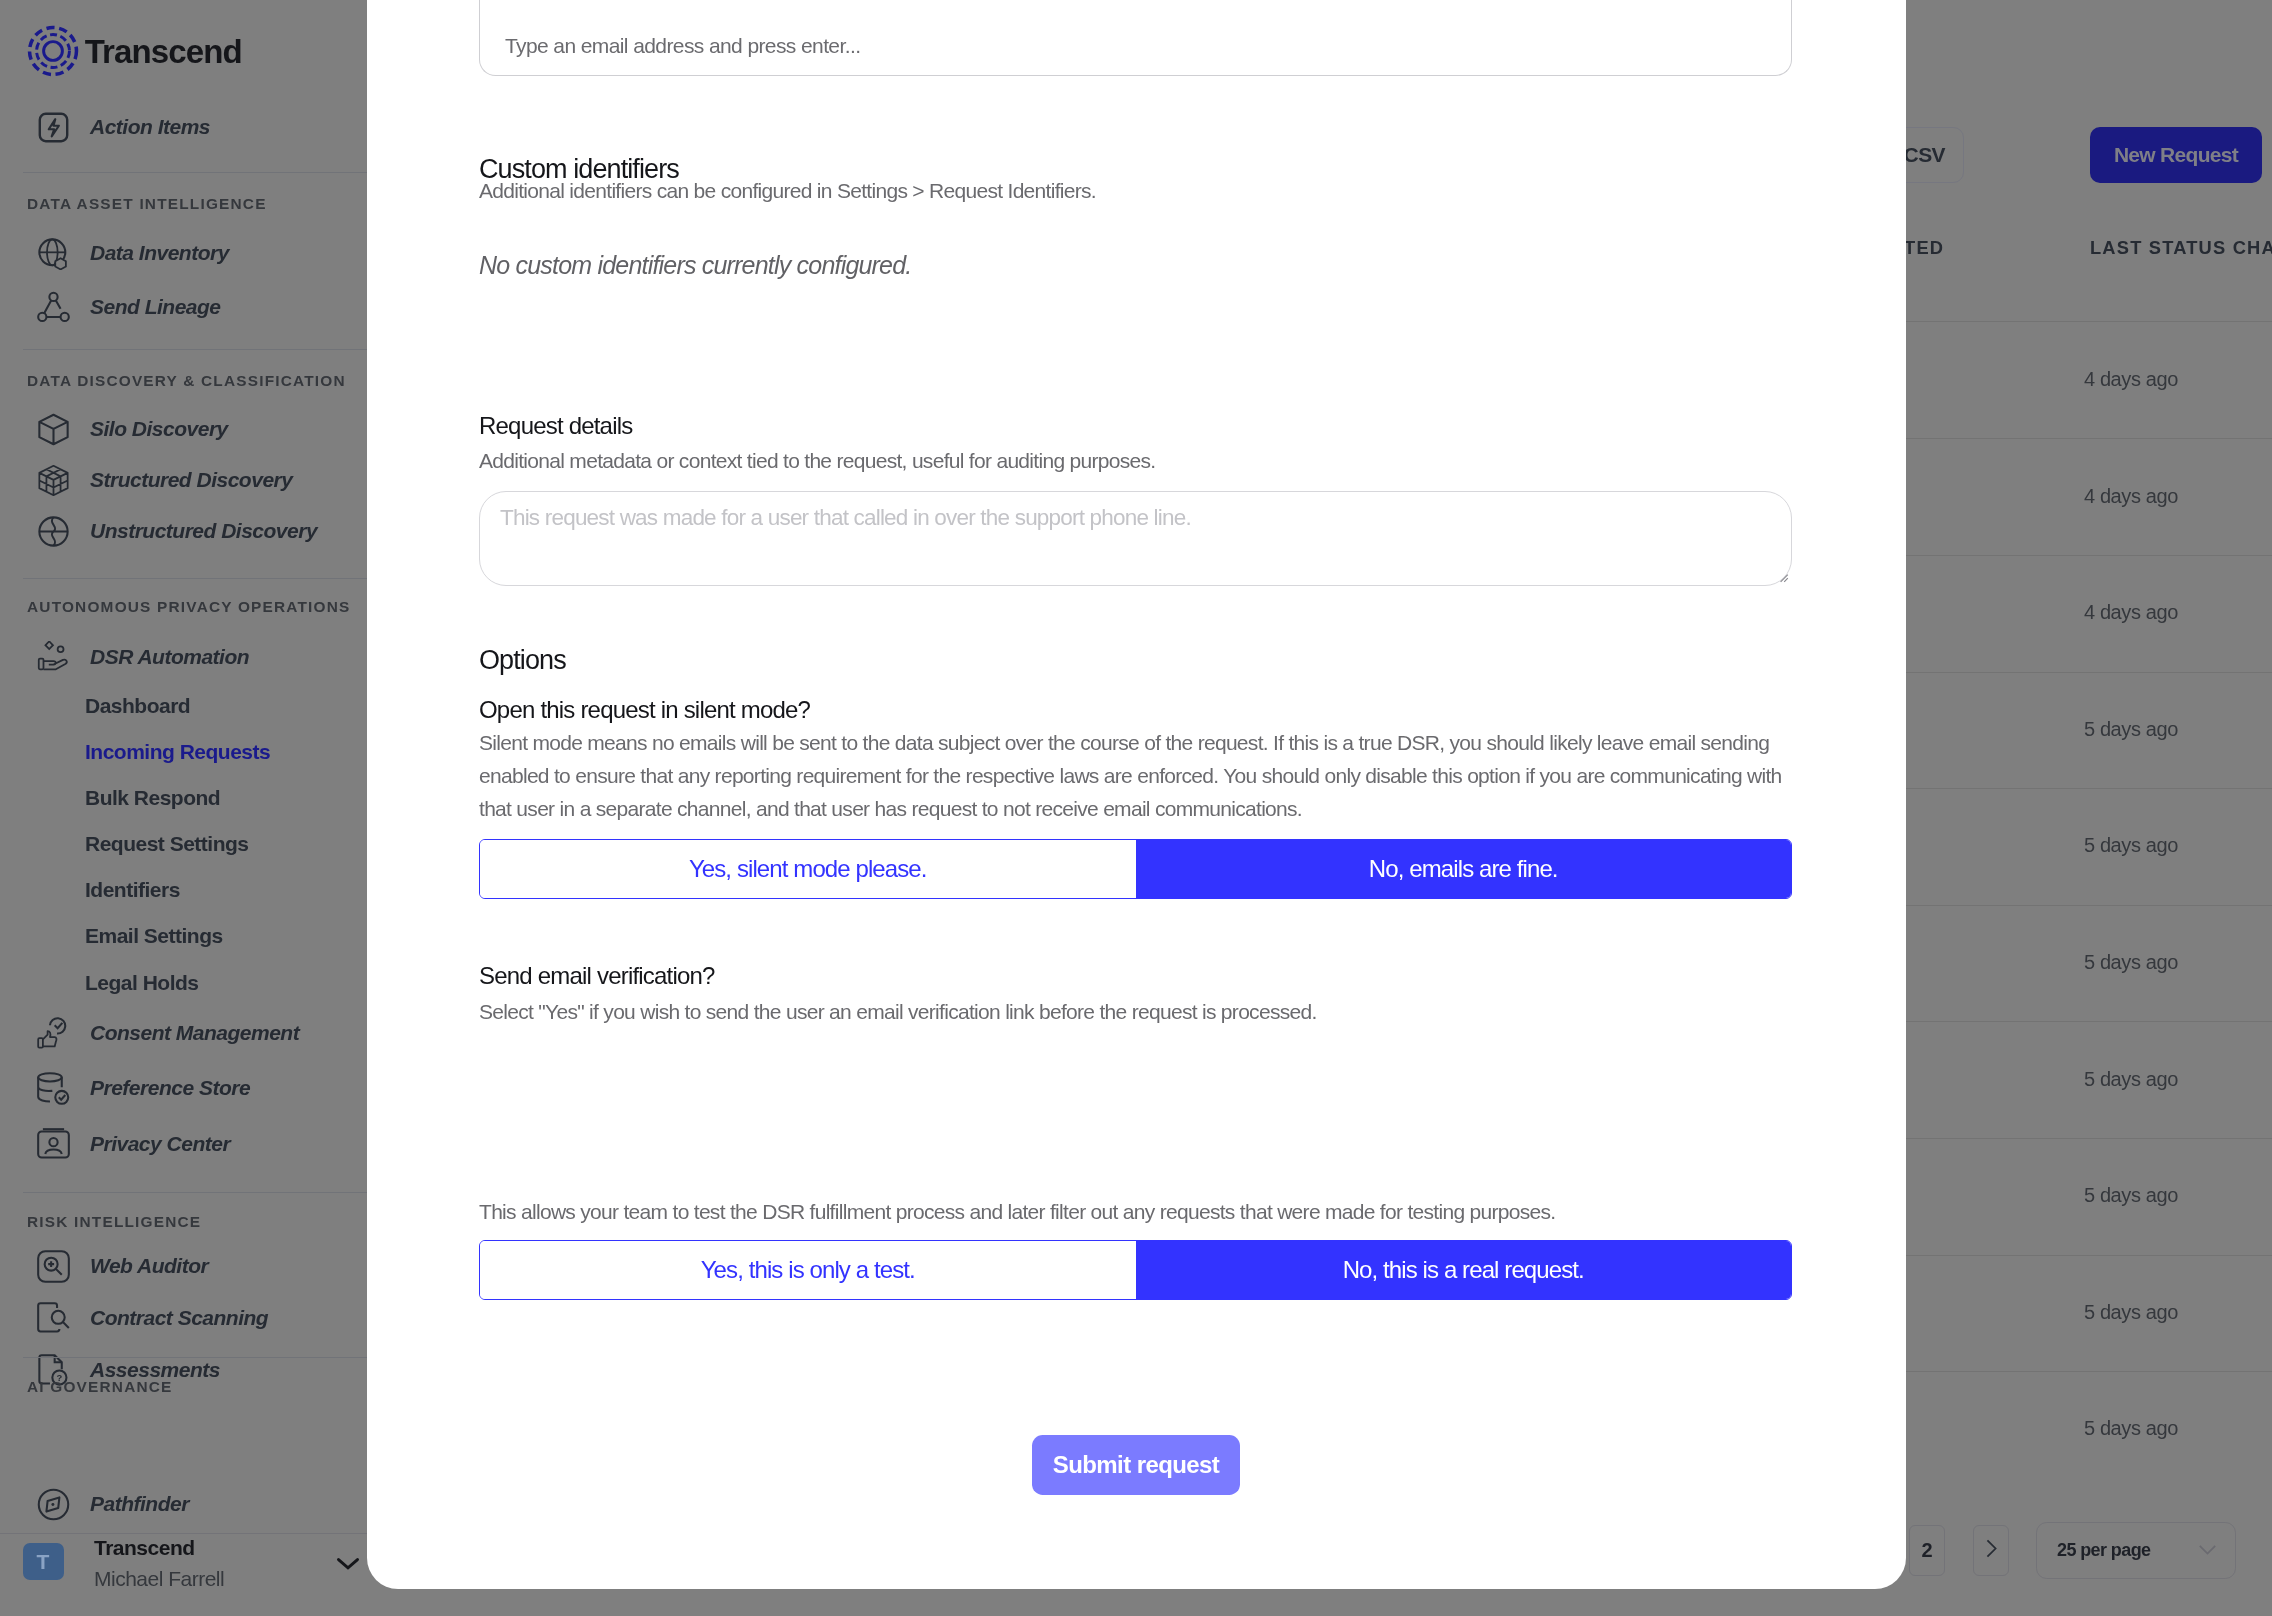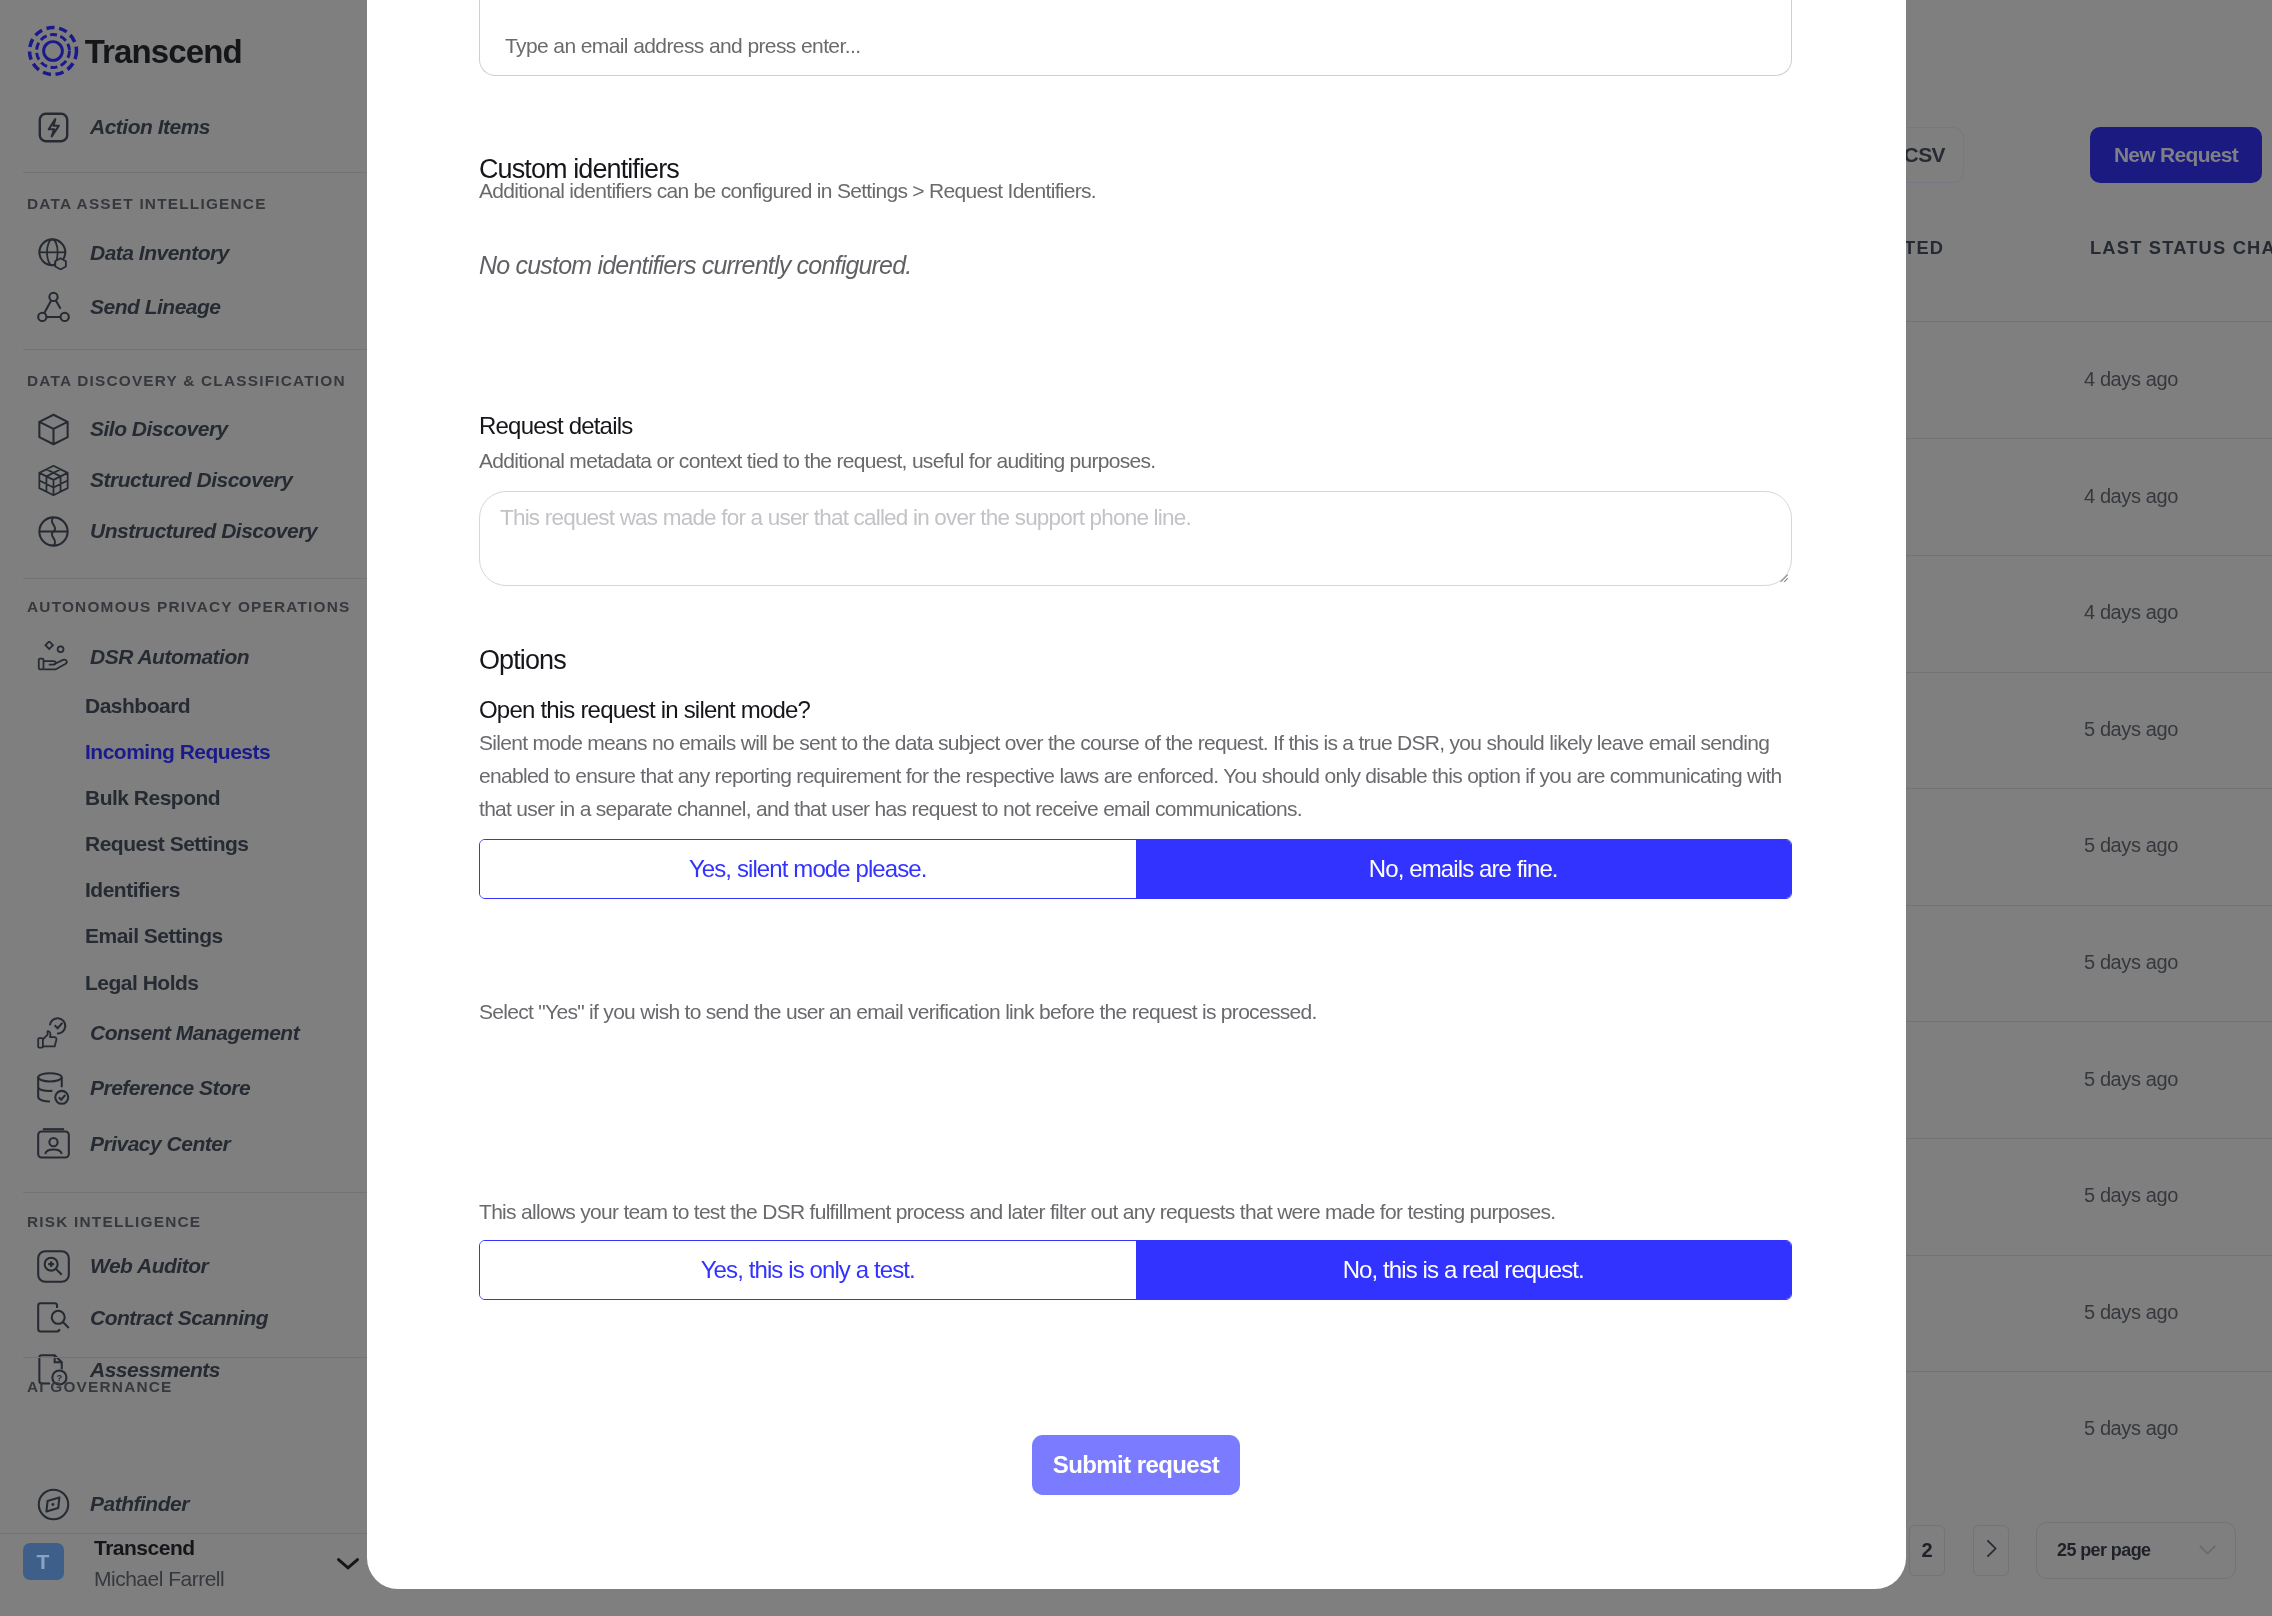--- a/index.html
+++ b/index.html
@@ -345,20 +345,21 @@
 
     <div class="mc h-section" style="top:669px">Options</div>
 
     <div class="mc h-question" style="top:720px">Open this request in silent mode?</div>
     <div class="mc desc" style="top:750px">Silent mode means no emails will be sent to the data subject over the course of the request. If this is a true DSR, you should likely leave email sending enabled to ensure that any reporting requirement for the respective laws are enforced. You should only disable this option if you are communicating with that user in a separate channel, and that user has request to not receive email communications.</div>
     <div class="toggle" style="top:863px">
       <div class="opt off">Yes, silent mode please.</div>
       <div class="opt on">No, emails are fine.</div>
     </div>
 
+    <div class="mc h-question" style="top:986px">Send email verification?</div>
     <div class="mc desc-sm" style="top:1024px">Select "Yes" if you wish to send the user an email verification link before the request is processed.</div>
 
     <div class="mc desc-sm" style="top:1224px">This allows your team to test the DSR fulfillment process and later filter out any requests that were made for testing purposes.</div>
     <div class="toggle" style="top:1264px">
       <div class="opt off">Yes, this is only a test.</div>
       <div class="opt on">No, this is a real request.</div>
     </div>
 
     <button class="submit-btn" style="left:665px; top:1427px">Submit request</button>
   </div>

